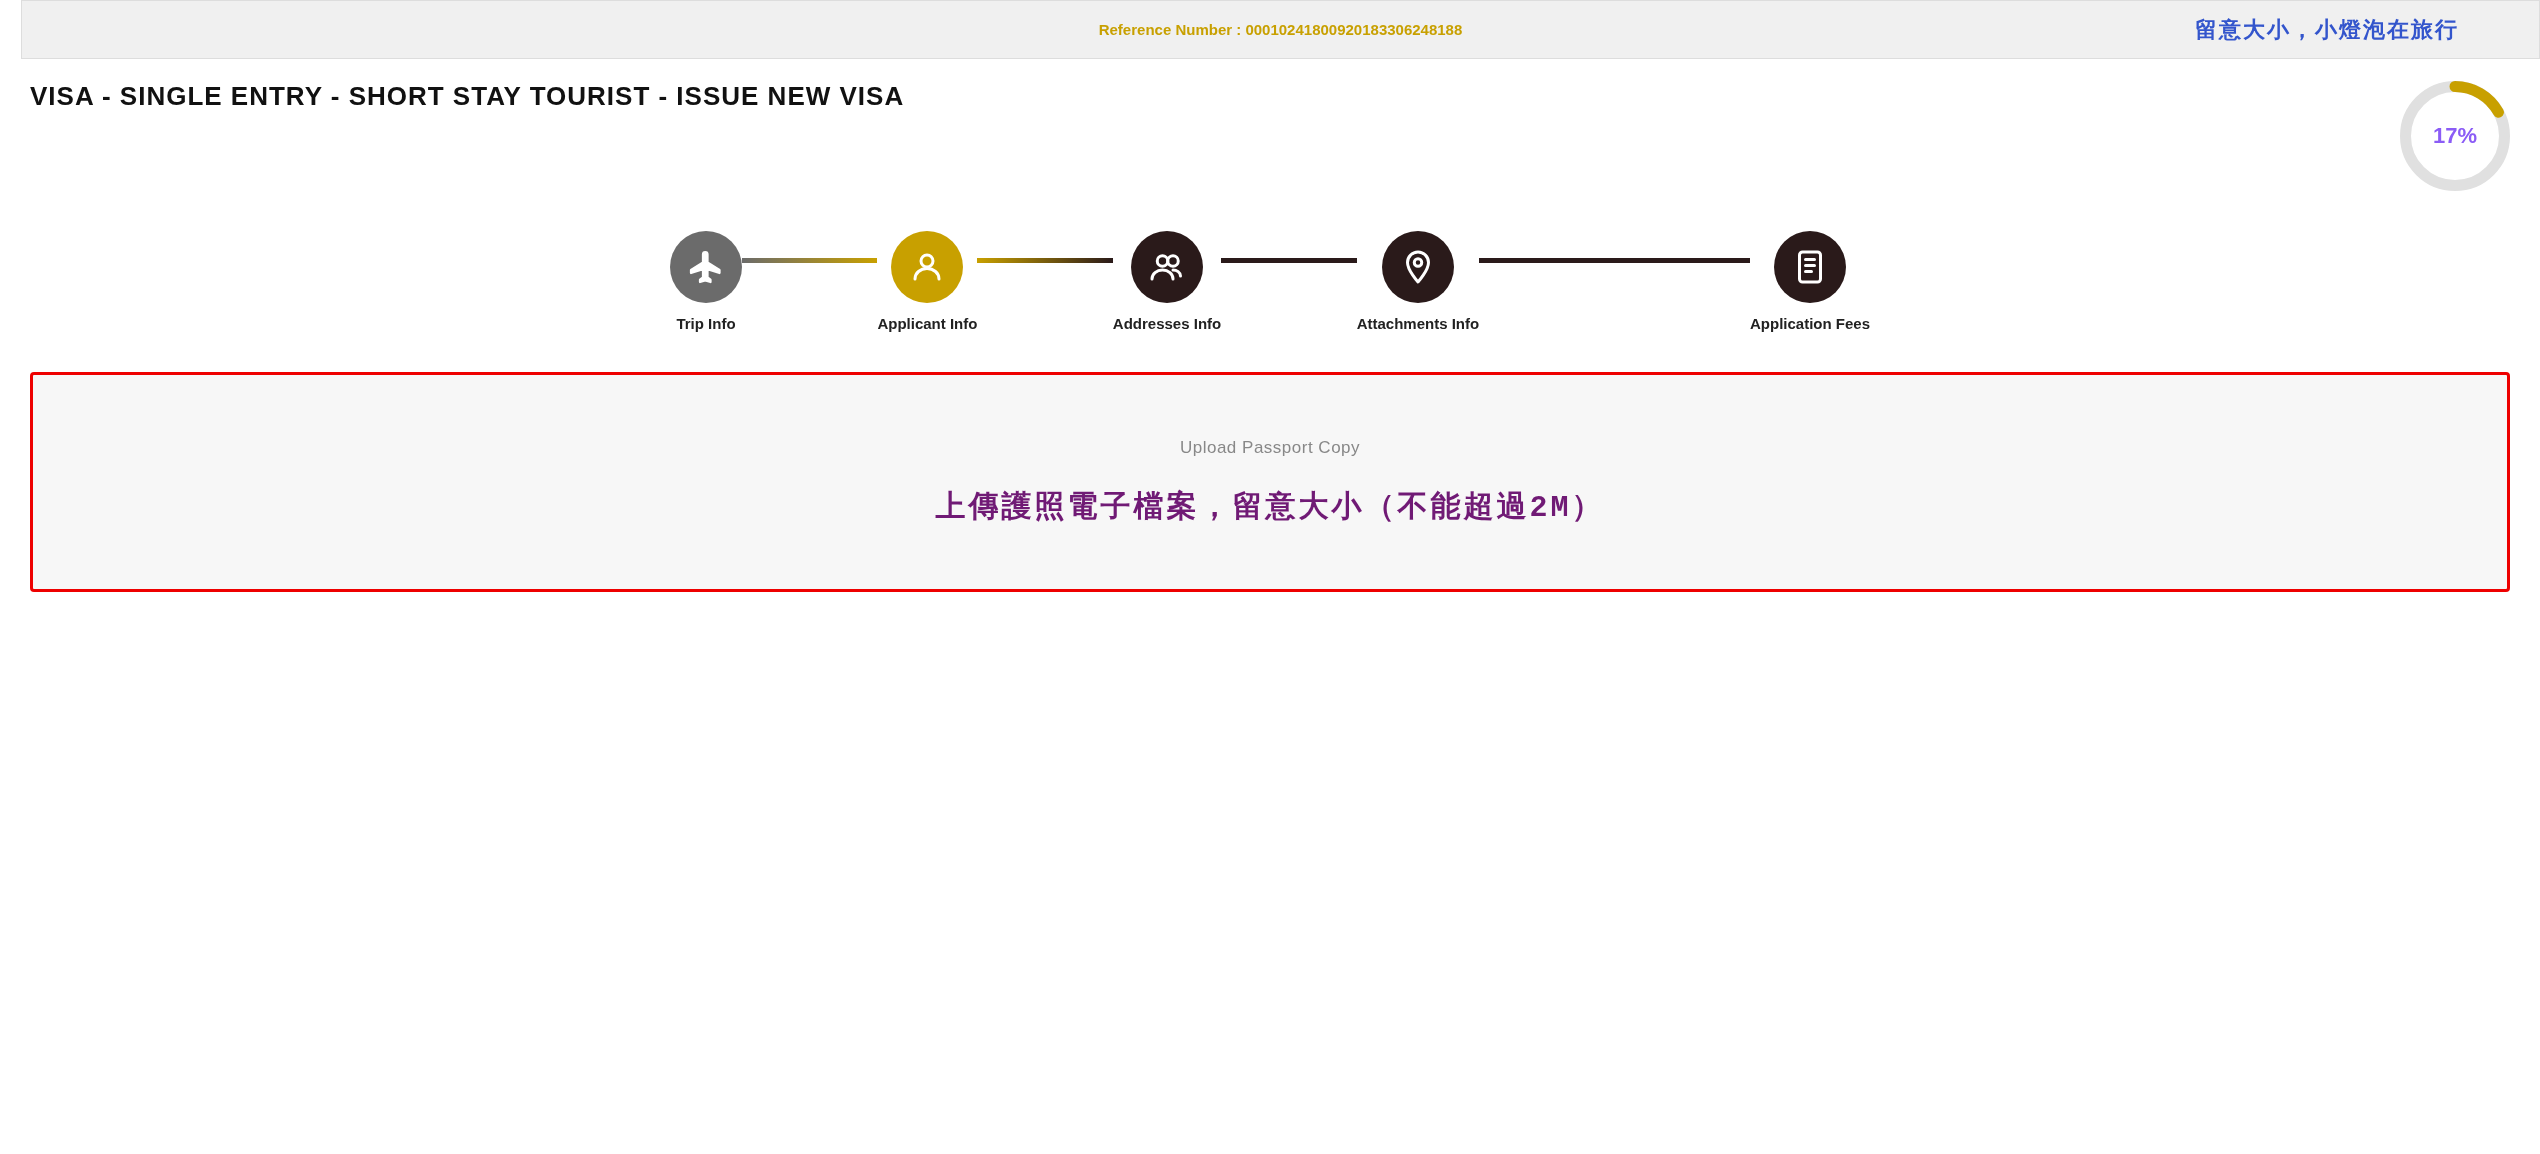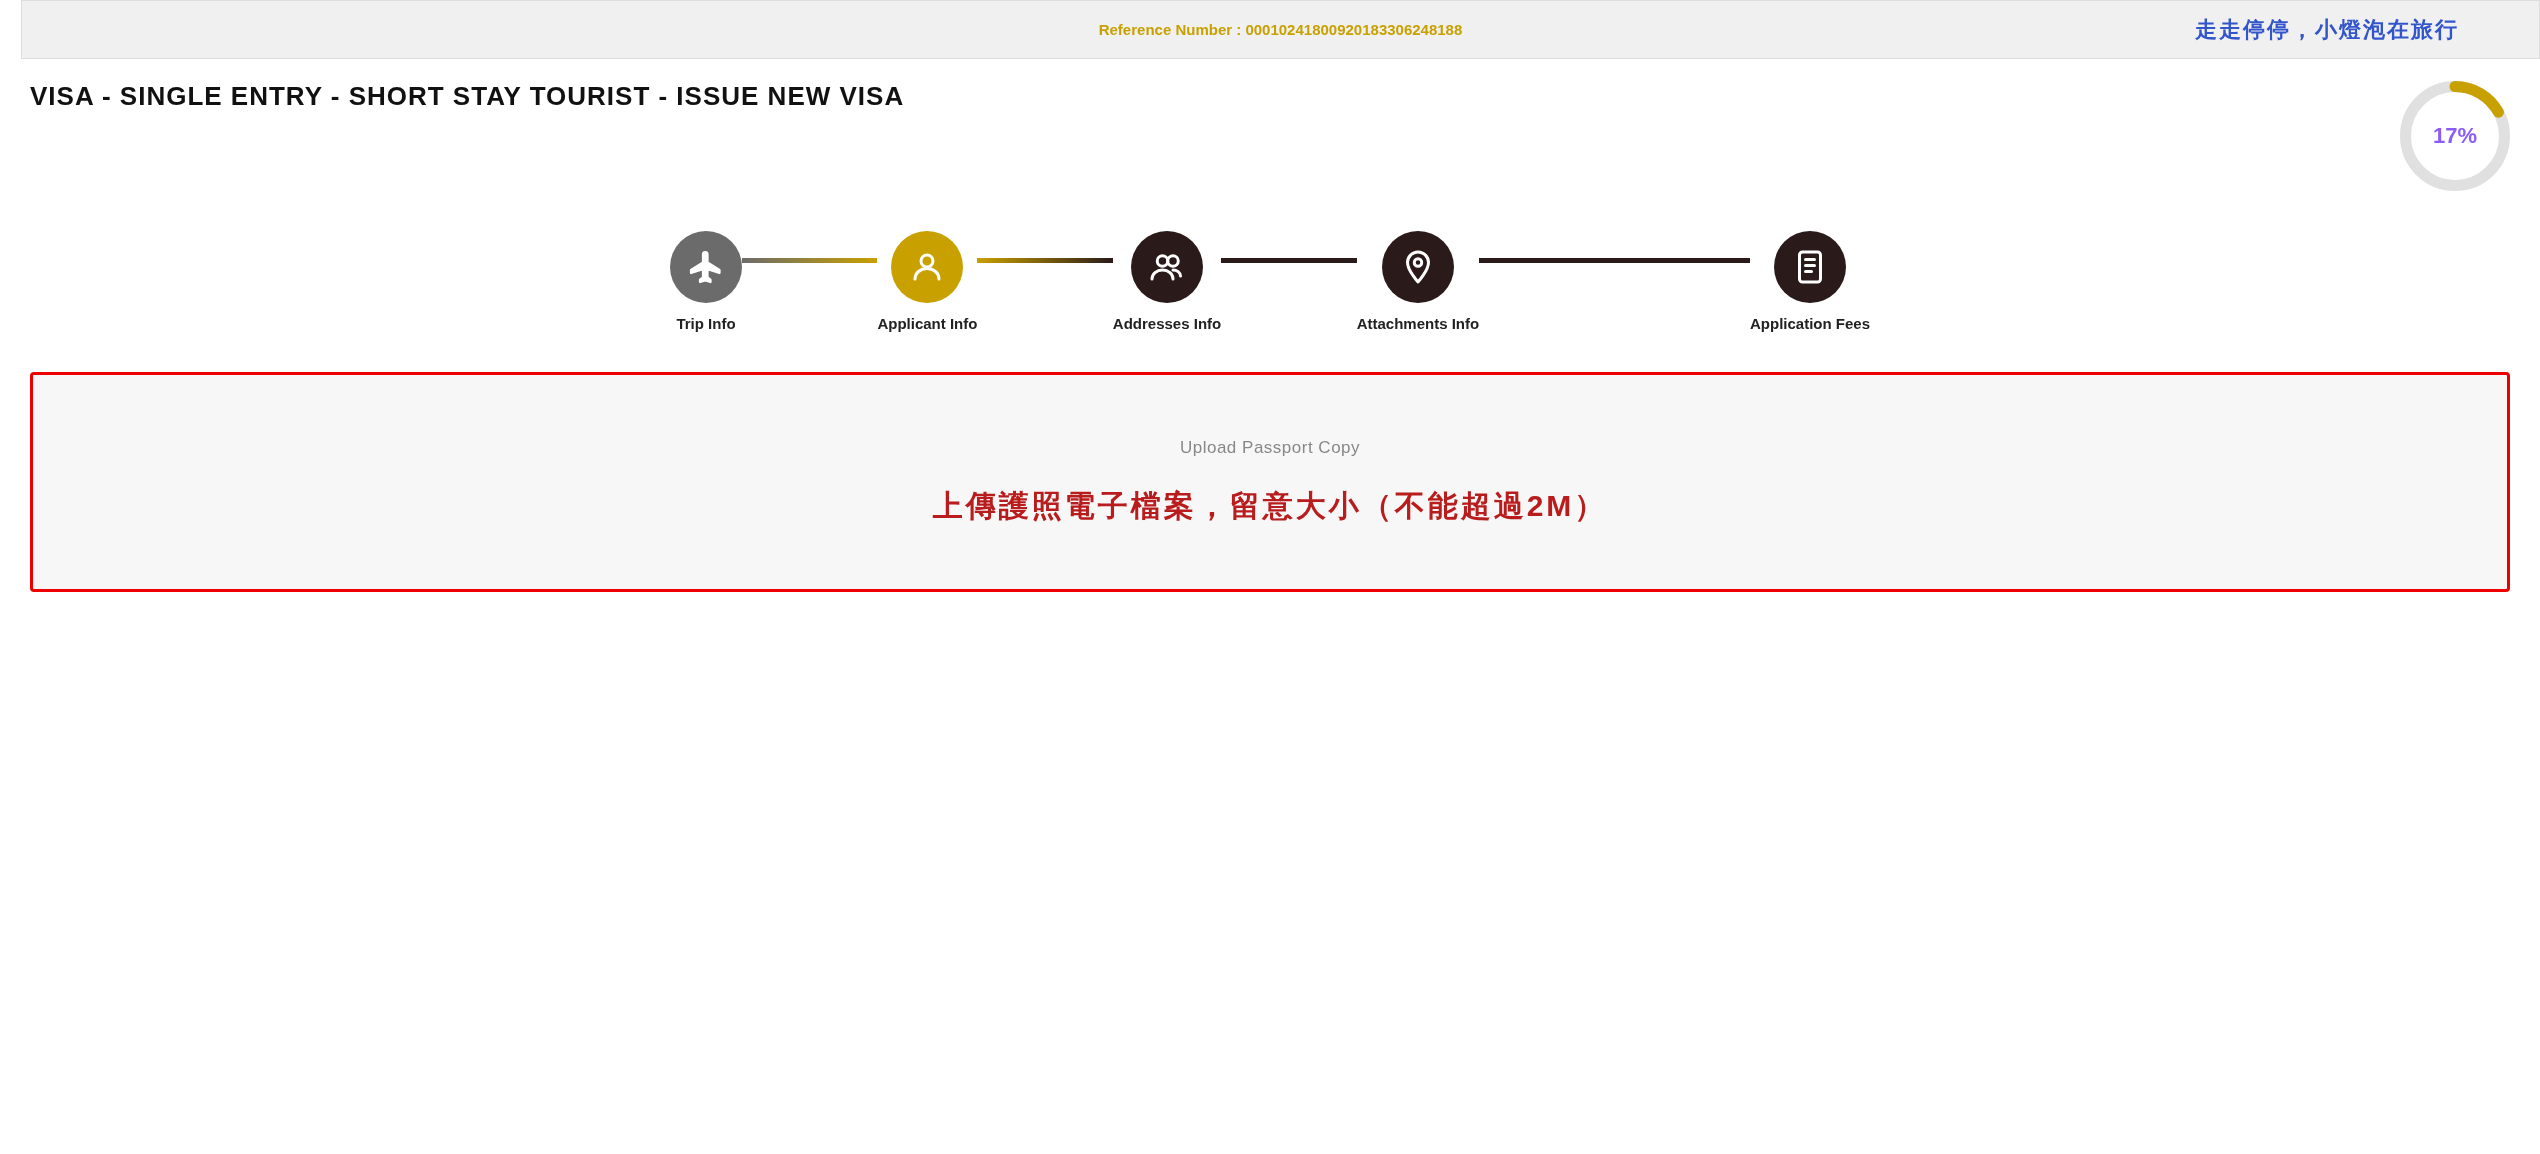--- a/index.html
+++ b/index.html
@@ -176,44 +176,44 @@
     }
 
     .upload-main-text {
       color: #888;
       font-size: 17px;
       margin-bottom: 28px;
       letter-spacing: 0.5px;
     }
 
     .upload-annotation {
-      color: #b91c1c;
+      color: #701a75;
       font-size: 30px;
-      font-family: Liberation Sans, sans-serif;
+      font-family: Liberation Mono, monospace;
       font-weight: bold;
       letter-spacing: 3px;
     }
 
     
     .icon-svg {
       width: 36px;
       height: 36px;
       fill: none;
       stroke: #fff;
       stroke-width: 2.5;
       stroke-linecap: round;
       stroke-linejoin: round;
     }
   </style>
 </head>
 <body>
 
 <div class="reference-bar">
   <span>Reference Number : 00010241800920183306248188</span>
-  <span class="watermark">走走停停，小燈泡在旅行</span>
+  <span class="watermark">留意大小，小燈泡在旅行</span>
 </div>
 
 <div class="page-header">
   <h1 class="visa-title">VISA - SINGLE ENTRY - SHORT STAY TOURIST - ISSUE NEW VISA</h1>
 
   <div class="progress-circle-container">
     <svg class="progress-circle-svg" viewBox="0 0 100 100">
       <circle class="progress-circle-bg" cx="50" cy="50" r="45"></circle>
       <circle class="progress-circle-fill" cx="50" cy="50" r="45" style="stroke-dasharray: 283; stroke-dashoffset: 235;"></circle>
     </svg>

